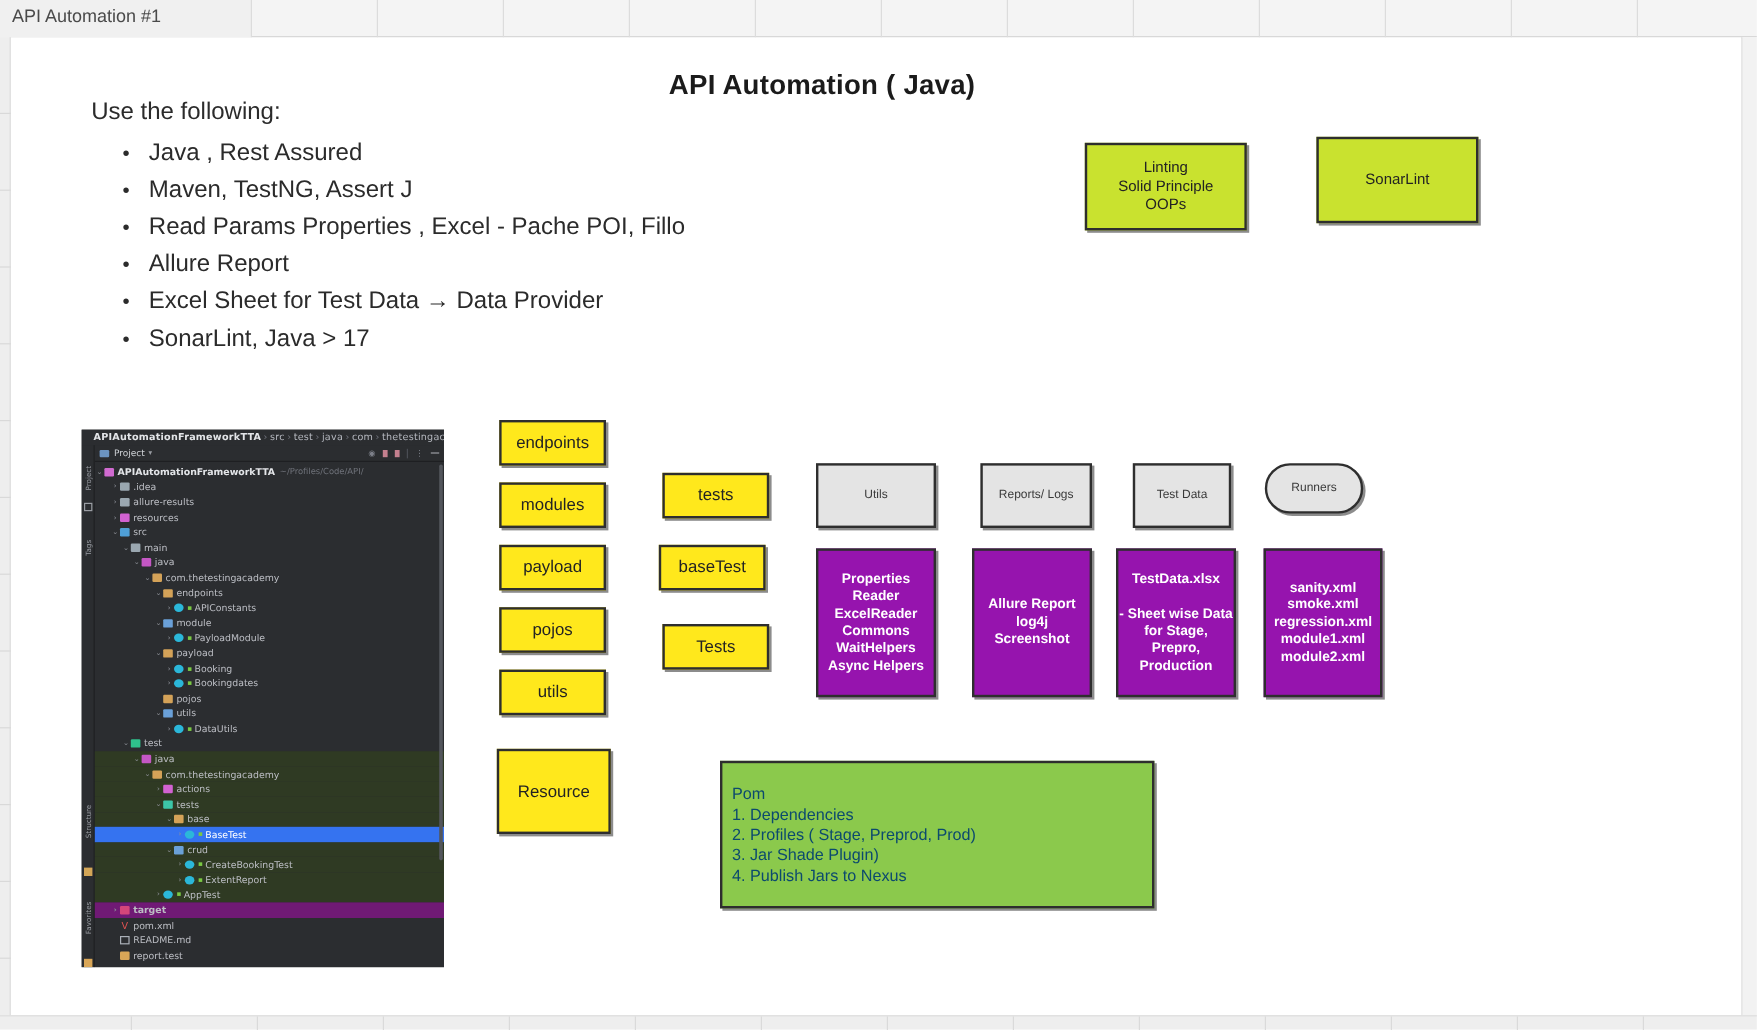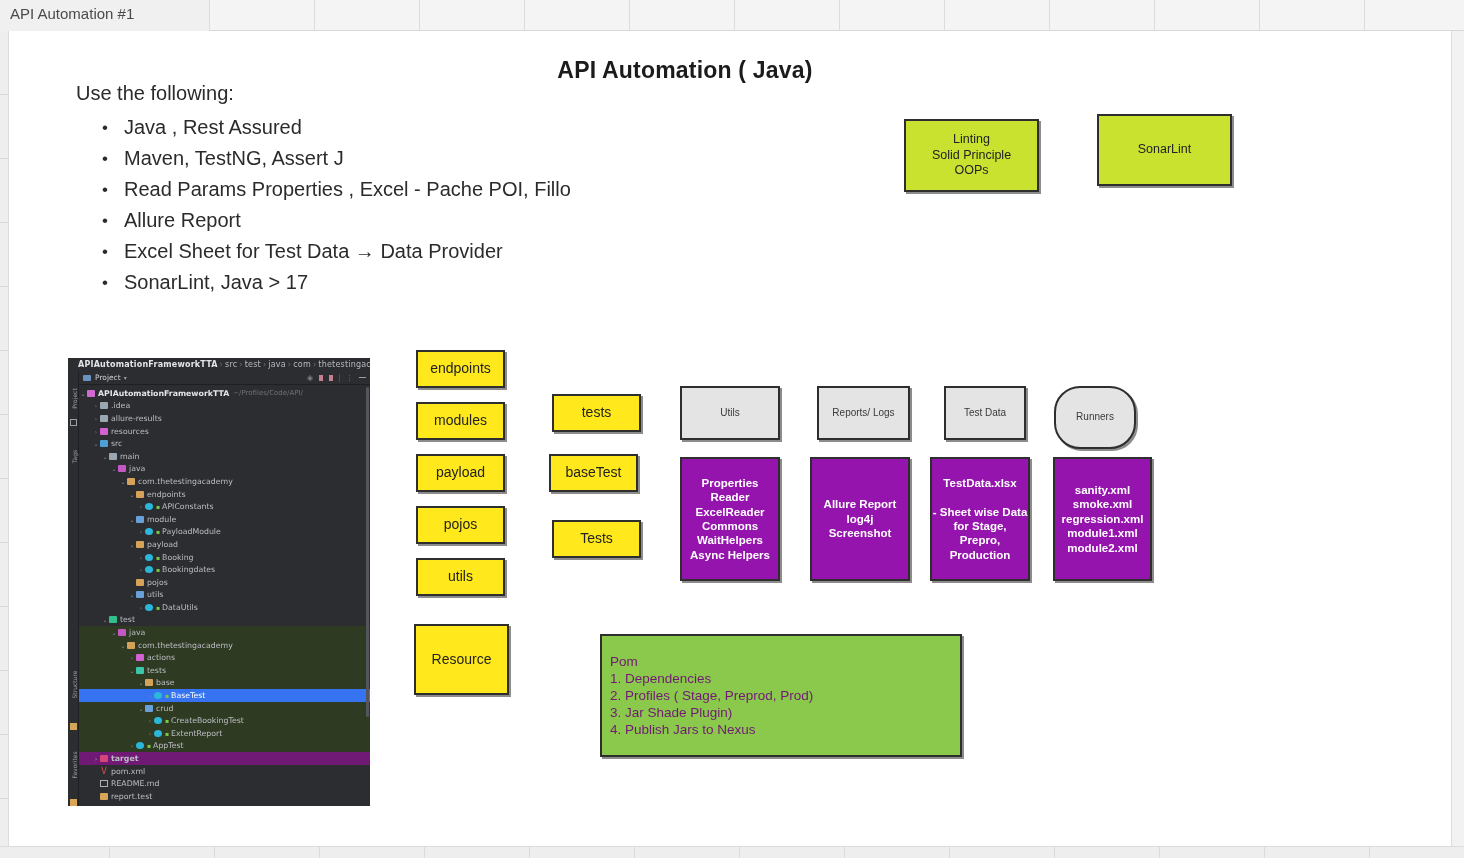--- a/index.html
+++ b/index.html
@@ -118,21 +118,21 @@
     justify-content: center;
     text-align: center;
     line-height: 1.25;
   }
   .box .box-text { white-space: pre-line; }
 
   .box-yellow   { background: #ffe81c; color: #232323; font-size: 14px; }
   .box-lime     { background: #c9e22f; color: #232323; font-size: 12.5px; }
   .box-grey     { background: #e4e4e4; color: #3a3a3a; font-size: 10px; }
   .box-magenta  { background: #9614ae; color: #ffffff; font-size: 11.5px; font-weight: bold; }
-  .box-green    { background: #8bc94c; color: #701a75; font-size: 13.5px;
+  .box-green    { background: #8bc94c; color: #0c4a6e; font-size: 13.5px;
                   align-items: flex-start; justify-content: flex-start;
                   text-align: left; padding: 18px 0 0 8px; }
 
   
   .ide {
     position: absolute;
     left: 58px; top: 326px;
     width: 302px; height: 448px;
     background: #2b2d30;
     overflow: hidden;
@@ -309,21 +309,21 @@
 
   <div class="box box-grey" style="left:670px; top:354px; width:100px; height:54px;">
     <span class="box-text">Utils</span>
   </div>
   <div class="box box-grey" style="left:807px; top:354px; width:93px; height:54px;">
     <span class="box-text">Reports/ Logs</span>
   </div>
   <div class="box box-grey" style="left:934px; top:354px; width:82px; height:54px;">
     <span class="box-text">Test Data</span>
   </div>
-  <div class="box box-grey" style="left:1044px; top:354px; width:82px; height:63px;border-radius:26px;">
+  <div class="box box-grey" style="left:1044px; top:354px; width:82px; height:42px;border-radius:26px;">
     <span class="box-text">Runners</span>
   </div>
 
   <div class="box box-magenta" style="left:670px; top:425px; width:100px; height:124px;">
     <span class="box-text">Properties Reader
 ExcelReader
 Commons
 WaitHelpers
 Async Helpers</span>
   </div>

